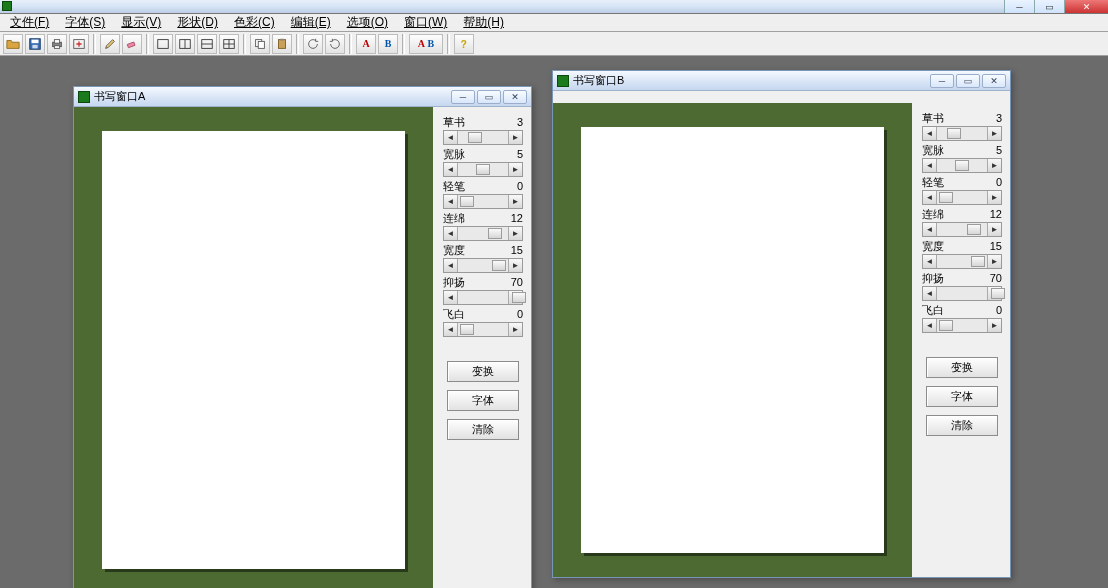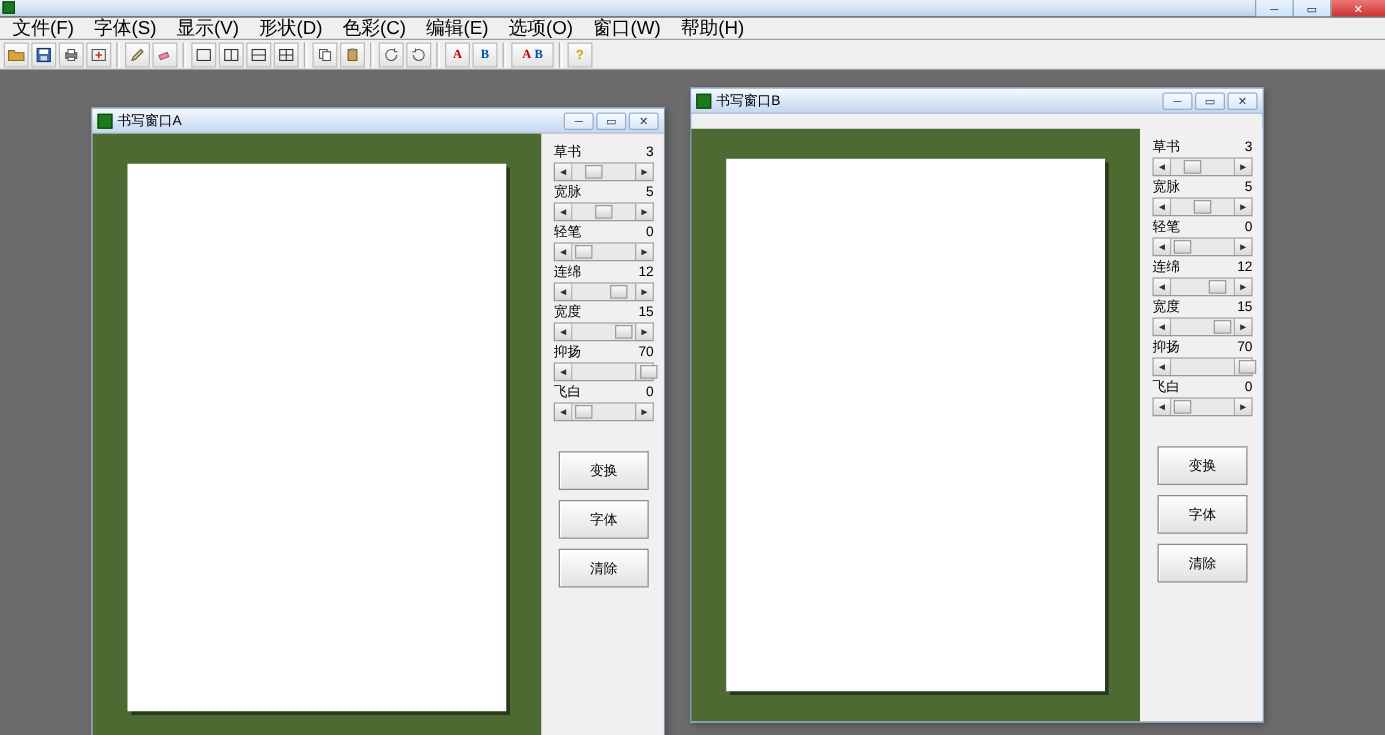--- a/index.html
+++ b/index.html
@@ -40,22 +40,23 @@
     height: 18px;
     background: #efefef;
     border-bottom: 1px solid #a0a0a0;
     display: flex; align-items: center;
     padding-left: 4px;
     gap: 4px;
   }
   .menubar span {
     padding: 1px 6px;
     color: #000;
-    font-size: 15px;
+    font-size: 12px;
     cursor: default;
+    text-decoration: underline;
   }
 
   
   .toolbar {
     height: 24px;
     background: #efefef;
     border-bottom: 1px solid #a0a0a0;
     display: flex; align-items:center;
     padding-left: 3px;
     gap: 2px;
@@ -155,21 +156,21 @@
   .param-slider .arrow.right{border-right:none;border-left:1px solid #aaa;}
   .param-slider .track{flex:1;position:relative;height:100%;background:#e9e9e9;}
   .param-slider .thumb{
     position:absolute;top:1px;height:11px;width:14px;
     background:linear-gradient(to bottom,#fafafa,#d6d6d6);
     border:1px solid #9c9c9c;
   }
 
   .btn-stack{margin-top:22px;display:flex;flex-direction:column;gap:8px;align-items:center;}
   .panel-btn{
-    width:72px;height:31px;
+    width:72px;height:21px;
     border:1px solid #8c8c8c;
     background:linear-gradient(to bottom,#fefefe,#e2e2e2);
     font-size:11px;color:#000;
     display:flex;align-items:center;justify-content:center;
     box-shadow:1px 1px 0 #fff inset;
   }
 </style>
 </head>
 <body>
 

